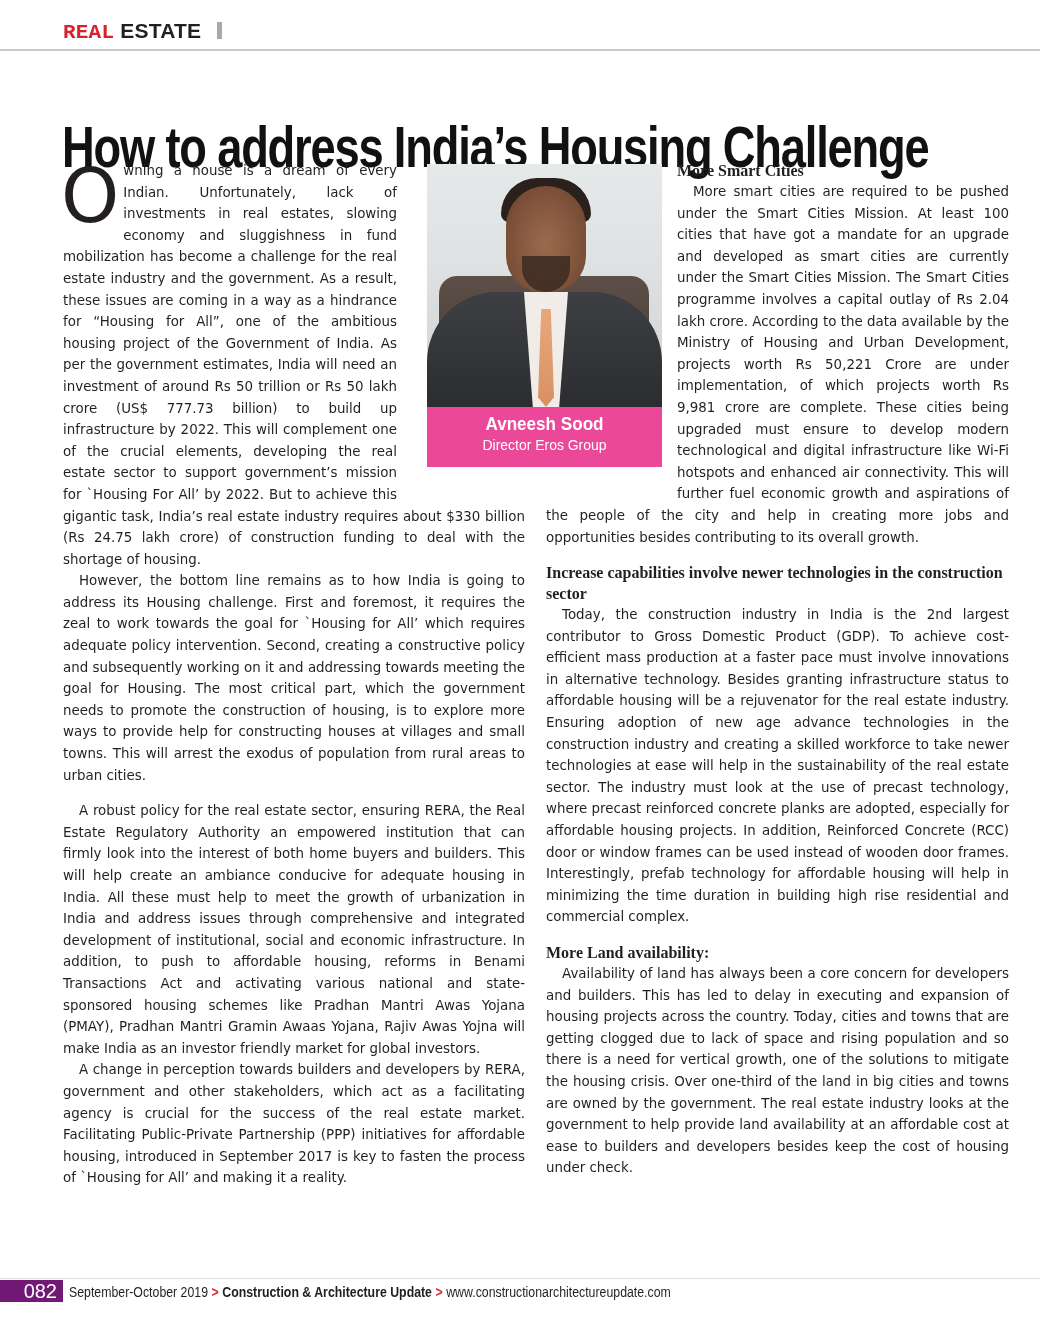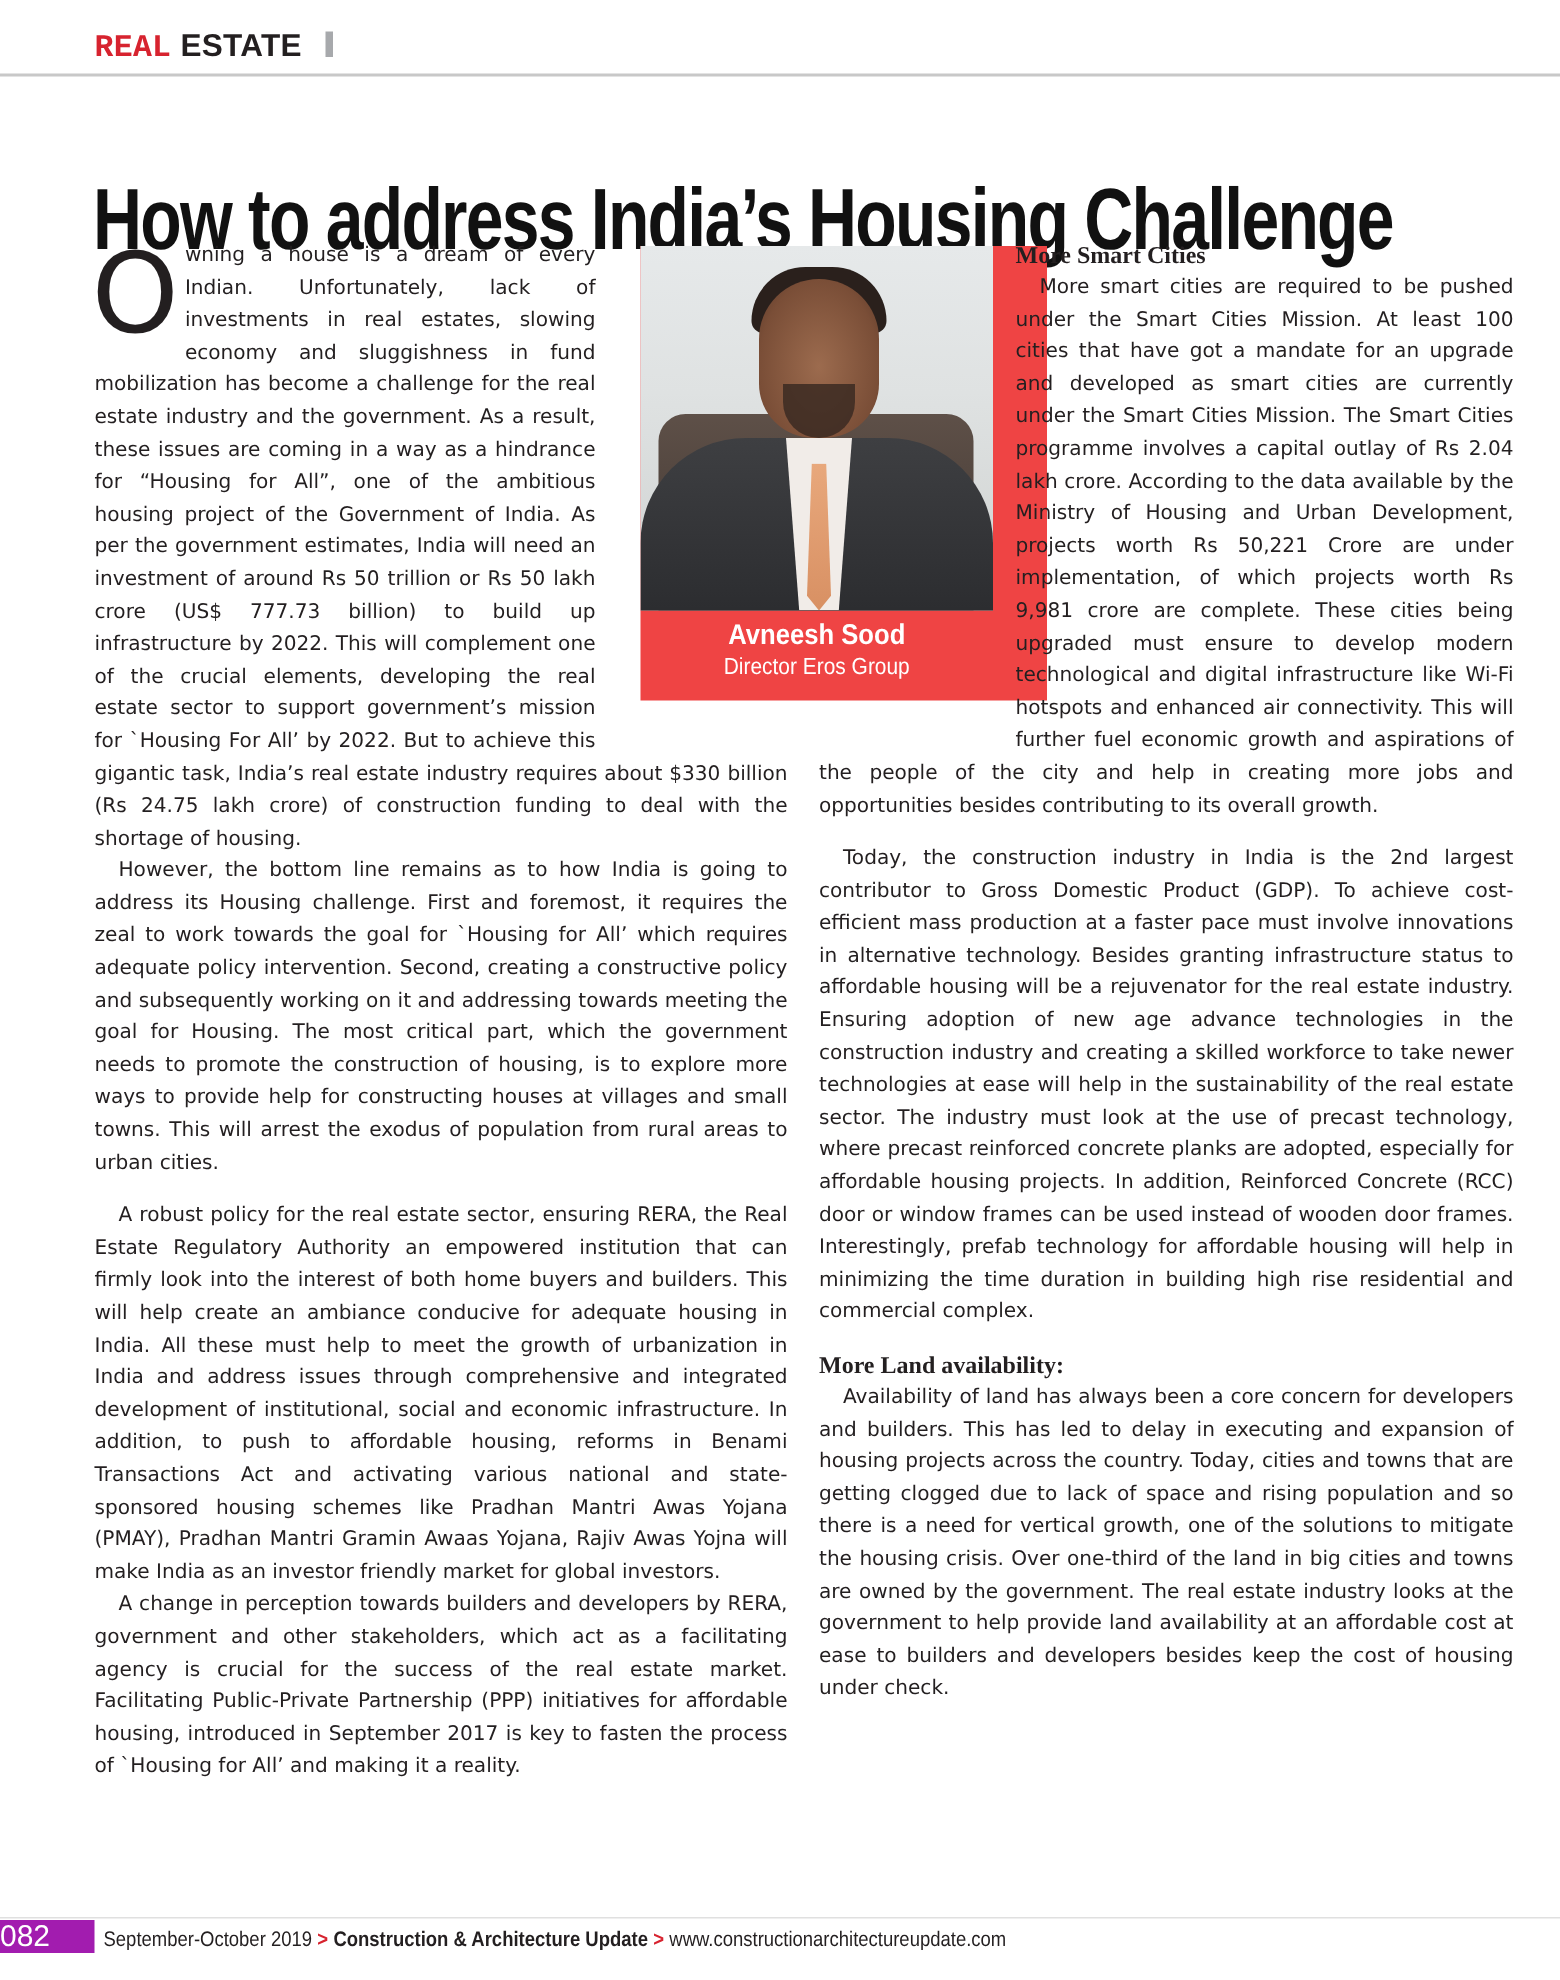--- a/index.html
+++ b/index.html
@@ -11,34 +11,34 @@
   .top-rule { position:absolute; left:0; top:49px; width:1040px; height:2px; background:#c8c8c8; }
   .headline { position:absolute; left:62px; top:76px; width:900px; font-family:"Liberation Sans", sans-serif; font-weight:bold; font-size:58px; line-height:64px; color:#111; transform:scaleX(0.78); transform-origin:left top; letter-spacing:-1.5px; white-space:nowrap; }
   .body-text { font-family:"DejaVu Sans", sans-serif; font-size:13.4px; line-height:21.6px; color:#231f20; text-align:justify; margin:0; }
   .indent { text-indent:16px; }
   .col-left { position:absolute; left:63px; top:160px; width:462px; }
   .col-right { position:absolute; left:546px; top:160px; width:463px; }
   .dropcap { float:left; font-family:"DejaVu Sans", sans-serif; font-size:74px; line-height:60px; margin:6px 4px 0 -2px; color:#231f20; }
   .photo-float-spacer-left { float:right; width:128px; height:334px; }
   .photo-float-spacer-right { float:left; width:131px; height:334px; }
   .subhead { font-family:Liberation Serif, serif; font-weight:bold; font-size:16px; line-height:21px; color:#231f20; margin:0; }
-  .photo-box { position:absolute; left:427px; top:164px; width:271px; height:303px; background:#ef4444; }
+  .photo-box { position:absolute; left:427px; top:164px; width:235px; height:303px; background:#ec4899; }
   .photo { position:absolute; left:0; top:0; width:235px; height:243px; overflow:hidden; background:linear-gradient(180deg,#e6e9ea 0%,#dfe2e2 40%,#cfd2d1 100%); }
   .chair { position:absolute; left:12px; top:112px; width:210px; height:131px; border-radius:18px 18px 0 0; background:linear-gradient(180deg,#5e5048 0%,#3e342f 100%); }
   .suit { position:absolute; left:0; top:128px; width:235px; height:120px; border-radius:70px 70px 0 0; background:linear-gradient(180deg,#3e3f42 0%,#2b2c2f 100%); }
   .shirt { position:absolute; left:97px; top:128px; width:44px; height:115px; background:#f1ece8; clip-path:polygon(0 0,100% 0,80% 100%,20% 100%); }
   .tie { position:absolute; left:111px; top:145px; width:16px; height:98px; background:linear-gradient(180deg,#e8a87c 0%,#d89063 100%); clip-path:polygon(20% 0,80% 0,100% 90%,50% 100%,0 90%); }
   .head { position:absolute; left:79px; top:22px; width:80px; height:106px; border-radius:42px 42px 38px 38px; background:radial-gradient(ellipse at 50% 55%, #9c6b4e 0%, #7a4e37 70%, #5a3828 100%); }
   .hair { position:absolute; left:74px; top:14px; width:90px; height:44px; border-radius:45px 45px 10px 10px; background:#2a201c; }
   .beard { position:absolute; left:95px; top:92px; width:48px; height:36px; border-radius:0 0 24px 24px; background:#3b2a22; opacity:0.85; }
   .caption { position:absolute; left:0; top:243px; width:235px; height:60px; text-align:center; color:#ffffff; font-family:"Liberation Sans", sans-serif; }
   .caption .name { font-weight:bold; font-size:19px; line-height:22px; margin-top:6px; display:block; transform:scaleX(0.9); }
   .caption .role { font-size:15.5px; line-height:20px; display:block; transform:scaleX(0.9); }
   .footer-rule { position:absolute; left:0; top:1278px; width:1040px; height:1px; background:#e0e0e0; }
-  .page-num { position:absolute; left:0; top:1280px; width:63px; height:22px; background:#a21caf; color:#ffffff; font-family:"Liberation Sans", sans-serif; font-size:20px; line-height:22px; text-align:left; padding-right:6px; box-sizing:border-box; transform-origin:left; }
+  .page-num { position:absolute; left:0; top:1280px; width:63px; height:22px; background:#701a75; color:#ffffff; font-family:"Liberation Sans", sans-serif; font-size:20px; line-height:22px; text-align:right; padding-right:6px; box-sizing:border-box; transform-origin:left; }
   .footer-line { position:absolute; left:69px; top:1283px; font-family:"Liberation Sans", sans-serif; font-size:14px; line-height:18px; color:#231f20; white-space:nowrap; transform:scaleX(0.88); transform-origin:left top; }
   .footer-line .arrow { color:#d7232f; font-weight:bold; margin:0 4px; }
   .footer-line .mag { font-weight:bold; }
   .gap-md { height:14px; }
 </style>
 </head>
 <body>
 
 <div class="section-tag">
   <span class="red">REAL</span>
@@ -72,20 +72,21 @@
   <div class="gap-md"></div>
   <p class="body-text indent">A robust policy for the real estate sector, ensuring RERA, the Real Estate Regulatory Authority an empowered institution that can firmly look into the interest of both home buyers and builders. This will help create an ambiance conducive for adequate housing in India. All these must help to meet the growth of urbanization in India and address issues through comprehensive and integrated development of institutional, social and economic infrastructure. In addition, to push to affordable housing, reforms in Benami Transactions Act and activating various national and state-sponsored housing schemes like Pradhan Mantri Awas Yojana (PMAY), Pradhan Mantri Gramin Awaas Yojana, Rajiv Awas Yojna will make India as an investor friendly market for global investors.</p>
   <p class="body-text indent">A change in perception towards builders and developers by RERA, government and other stakeholders, which act as a facilitating agency is crucial for the success of the real estate market. Facilitating Public-Private Partnership (PPP) initiatives for affordable housing, introduced in September 2017 is key to fasten the process of `Housing for All’ and making it a reality.</p>
 </div>
 
 <div class="col-right">
   <div class="photo-float-spacer-right"></div>
   <h2 class="subhead">More Smart Cities</h2>
   <p class="body-text indent">More smart cities are required to be pushed under the Smart Cities Mission. At least 100 cities that have got a mandate for an upgrade and developed as smart cities are currently under the Smart Cities Mission. The Smart Cities programme involves a capital outlay of Rs 2.04 lakh crore. According to the data available by the Ministry of Housing and Urban Development, projects worth Rs 50,221 Crore are under implementation, of which projects worth Rs 9,981 crore are complete. These cities being upgraded must ensure to develop modern technological and digital infrastructure like Wi-Fi hotspots and enhanced air connectivity. This will further fuel economic growth and aspirations of the people of the city and help in creating more jobs and opportunities besides contributing to its overall growth.</p>
   <div class="gap-md"></div>
+  <h2 class="subhead">Increase capabilities involve newer technologies in the construction sector</h2>
   <p class="body-text indent">Today, the construction industry in India is the 2nd largest contributor to Gross Domestic Product (GDP). To achieve cost-efficient mass production at a faster pace must involve innovations in alternative technology. Besides granting infrastructure status to affordable housing will be a rejuvenator for the real estate industry. Ensuring adoption of new age advance technologies in the construction industry and creating a skilled workforce to take newer technologies at ease will help in the sustainability of the real estate sector. The industry must look at the use of precast technology, where precast reinforced concrete planks are adopted, especially for affordable housing projects. In addition, Reinforced Concrete (RCC) door or window frames can be used instead of wooden door frames. Interestingly, prefab technology for affordable housing will help in minimizing the time duration in building high rise residential and commercial complex.</p>
   <div class="gap-md"></div>
   <h2 class="subhead">More Land availability:</h2>
   <p class="body-text indent">Availability of land has always been a core concern for developers and builders. This has led to delay in executing and expansion of housing projects across the country. Today, cities and towns that are getting clogged due to lack of space and rising population and so there is a need for vertical growth, one of the solutions to mitigate the housing crisis. Over one-third of the land in big cities and towns are owned by the government. The real estate industry looks at the government to help provide land availability at an affordable cost at ease to builders and developers besides keep the cost of housing under check.</p>
 </div>
 
 <div class="footer-rule"></div>
 <div class="page-num">082</div>
 <div class="footer-line">
   <span>September-October 2019</span><span class="arrow">&gt;</span><span class="mag">Construction &amp; Architecture Update</span><span class="arrow">&gt;</span><span>www.constructionarchitectureupdate.com</span>

